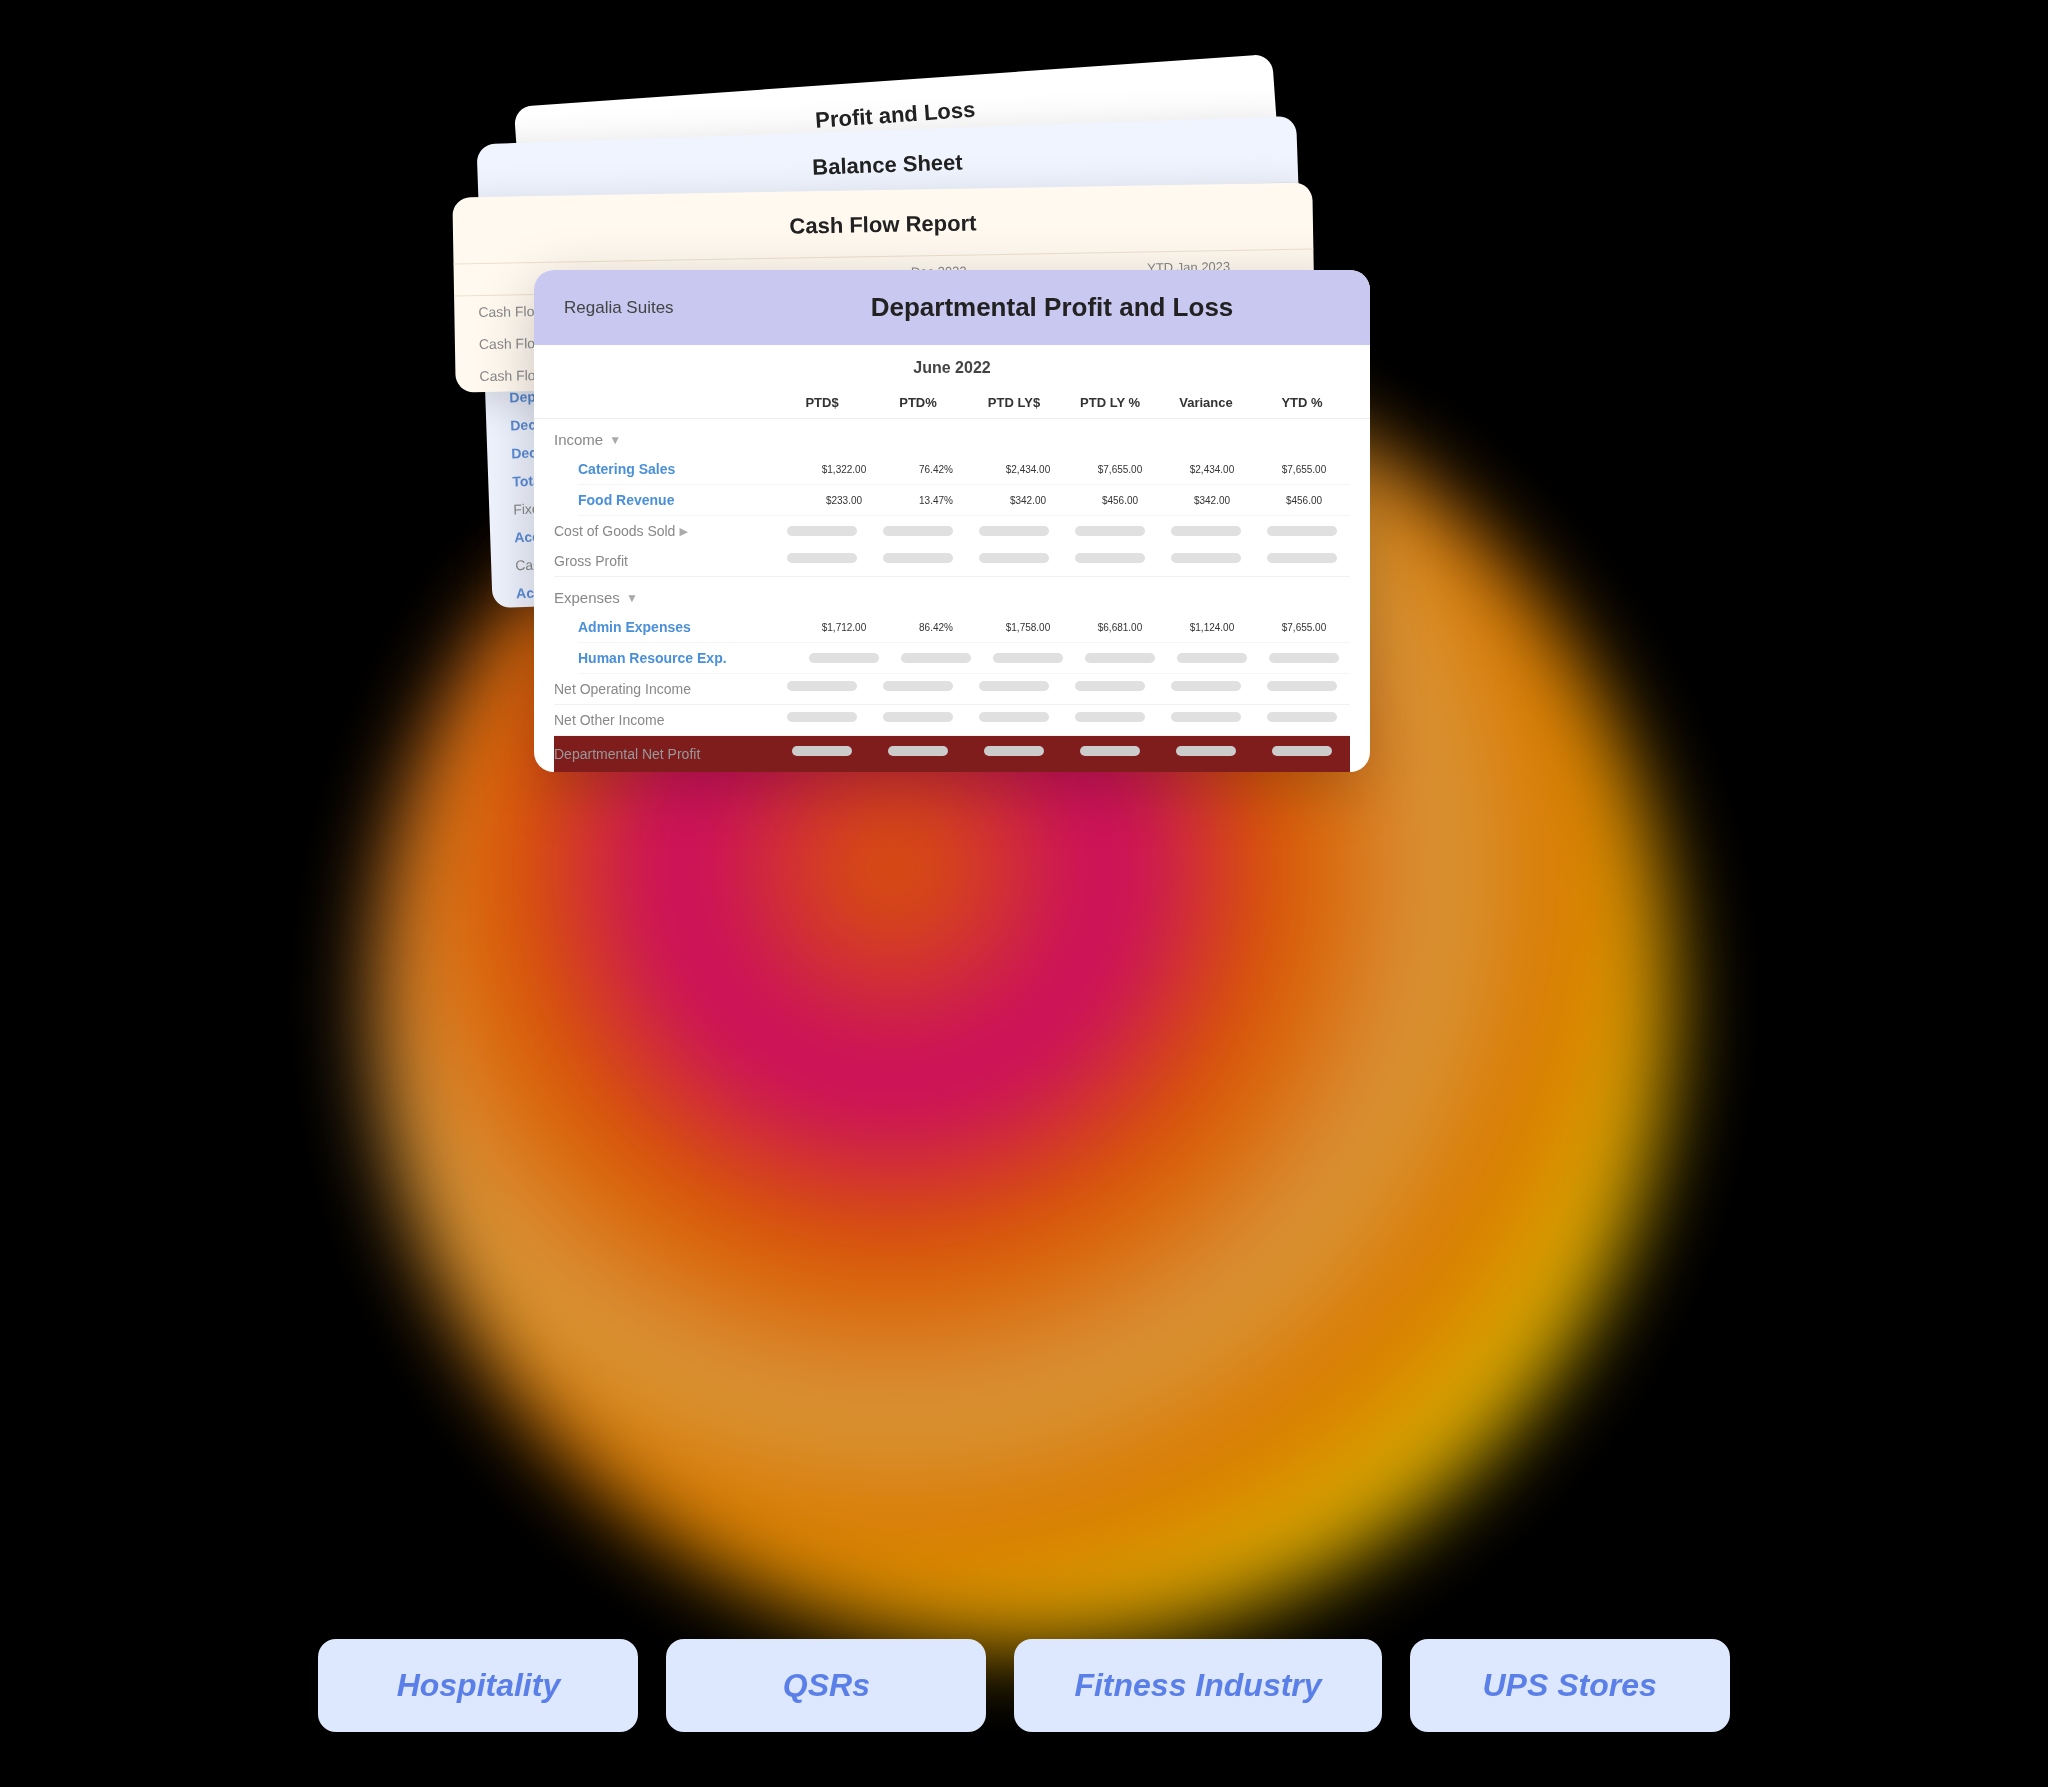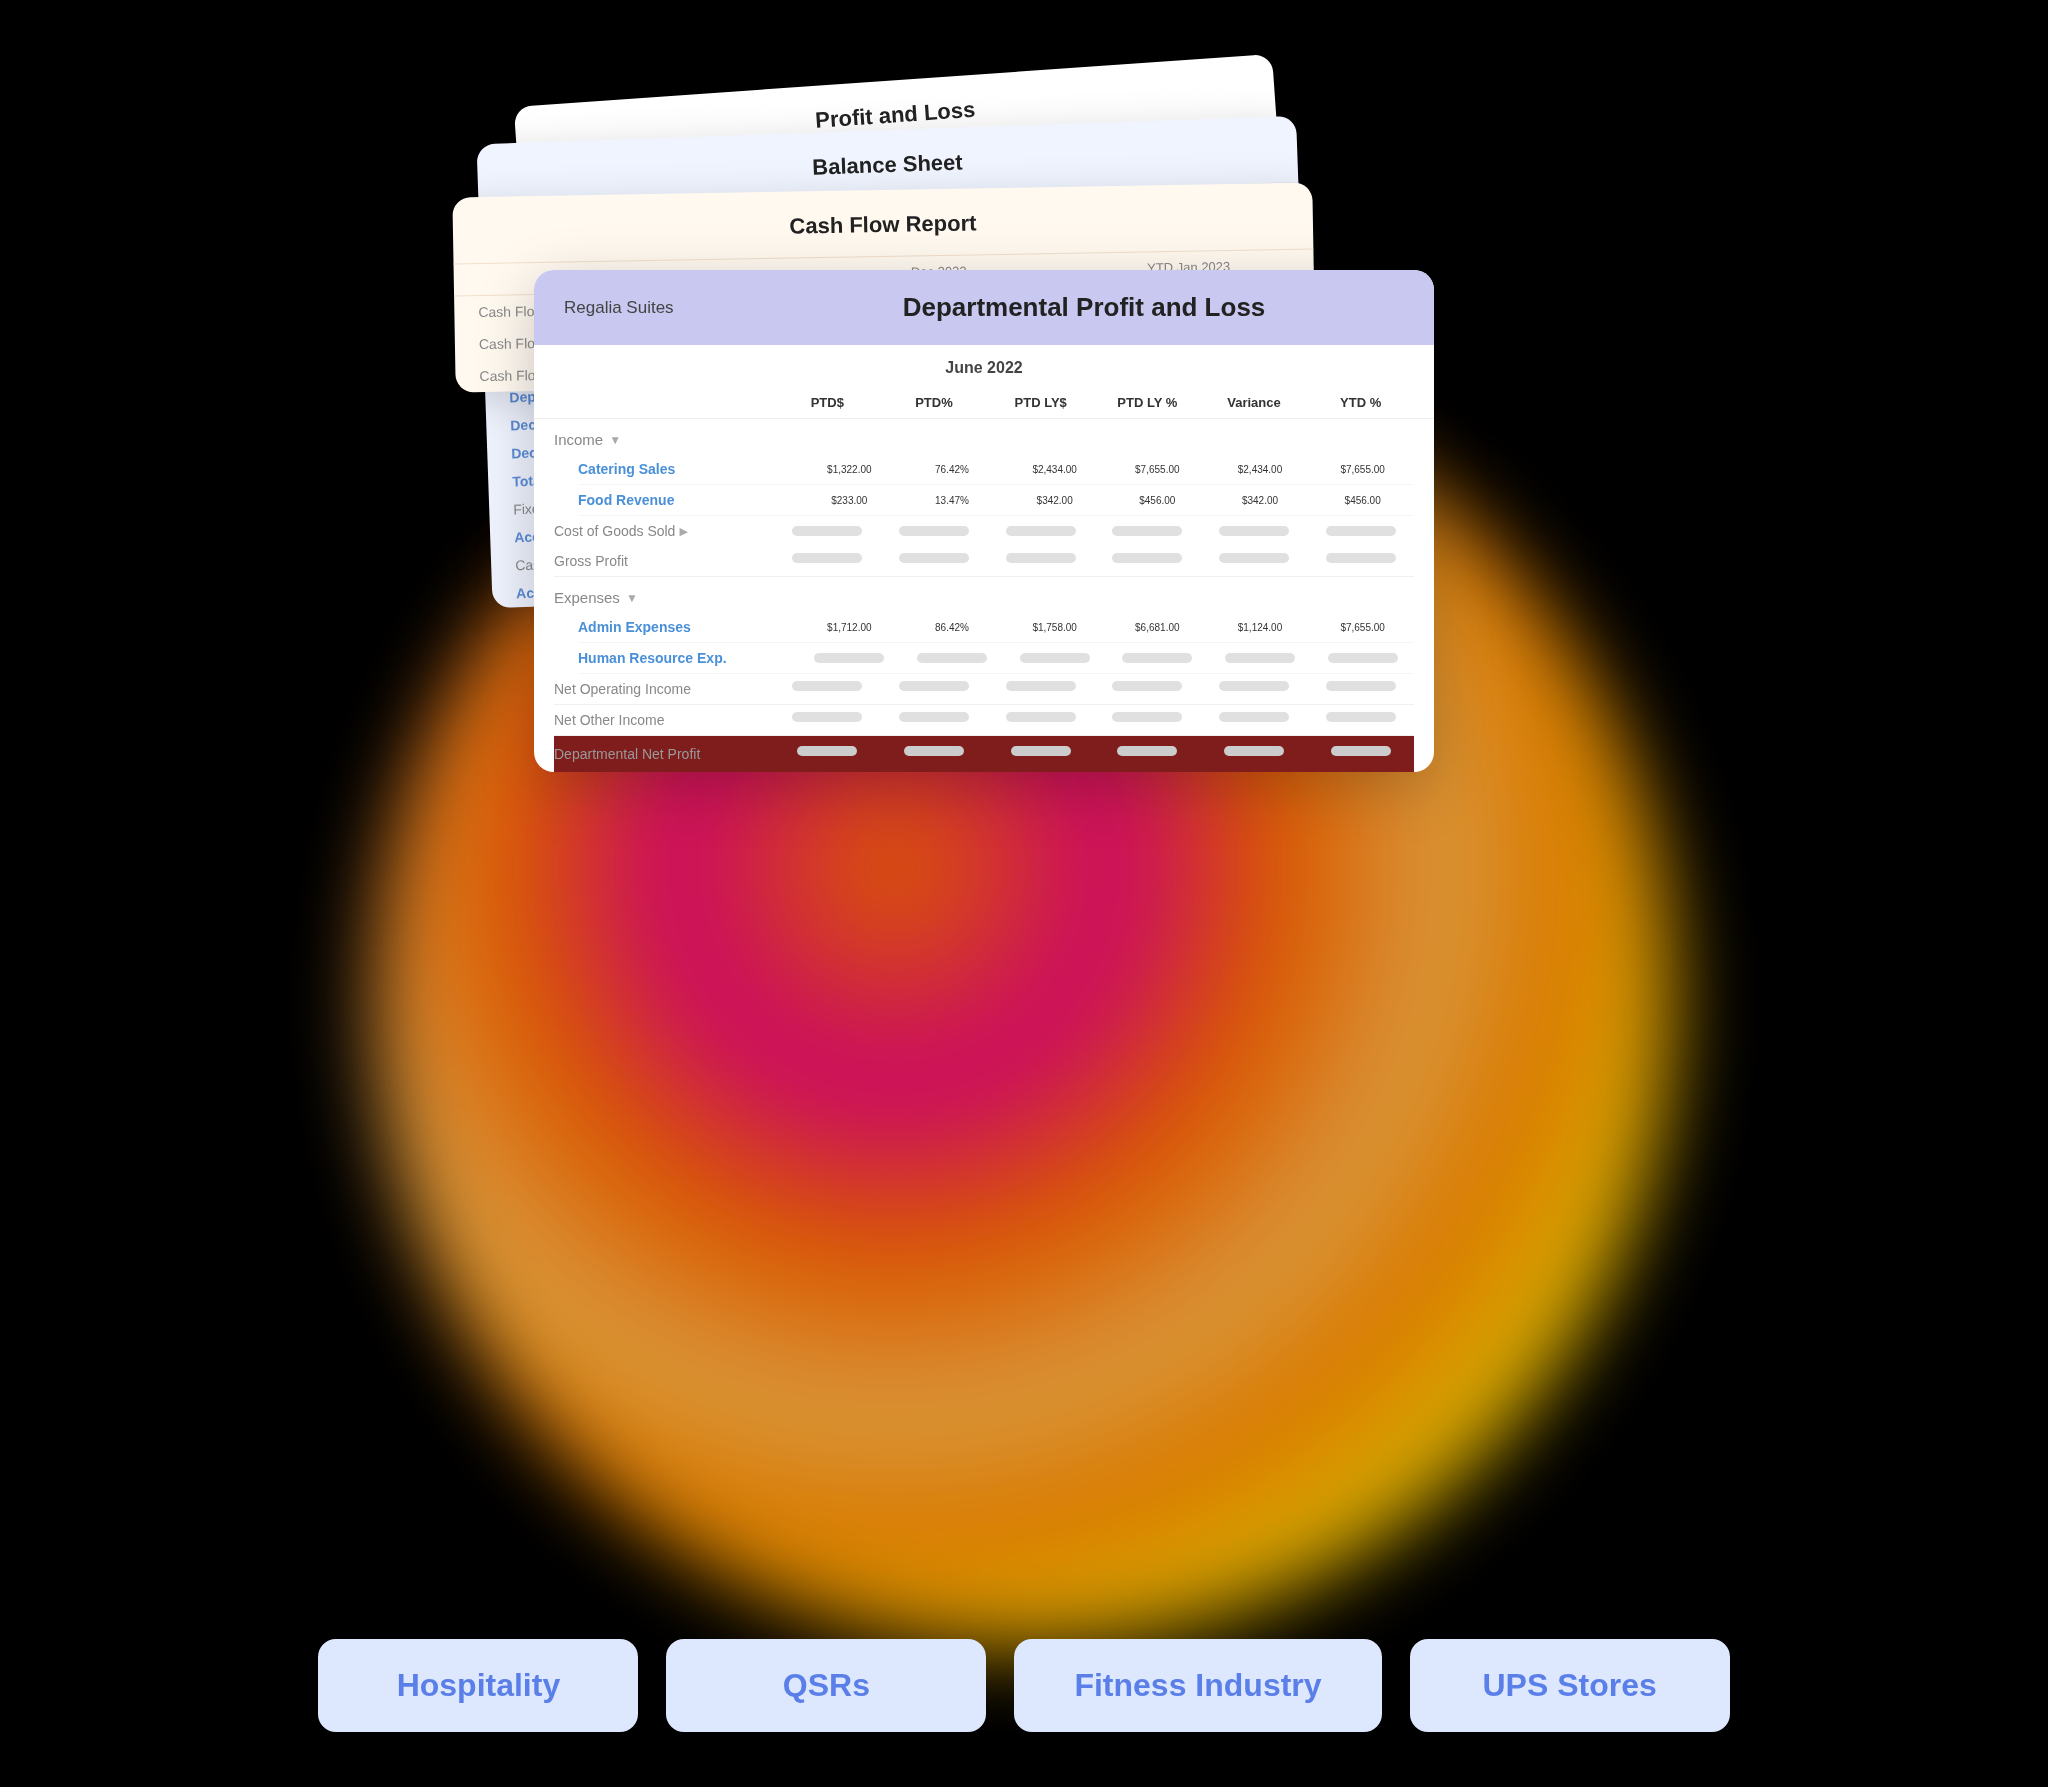--- a/index.html
+++ b/index.html
@@ -208,21 +208,21 @@
       background: #ffe8cc;
       border-radius: 5px;
       margin: 0 8px;
     }
 
     
     .card-main {
       position: absolute;
       top: 210px;
       left: 60px;
-      width: 900px;
+      width: 836px;
       background: #fff;
       border-radius: 20px;
       box-shadow: 0 16px 60px rgba(0,0,0,0.22);
       z-index: 10;
       overflow: hidden;
     }
     .card-main-header {
       background: #c8c8f0;
       padding: 22px 30px;
       display: flex;
@@ -364,20 +364,21 @@
     
     .category-pills {
       position: absolute;
       bottom: 55px;
       left: 50%;
       transform: translateX(-50%);
       display: flex;
       gap: 28px;
       width: 1600px;
       justify-content: center;
+      font-style: italic;
     }
     .pill {
       background: #dde8ff;
       border-radius: 18px;
       padding: 28px 60px;
       min-width: 320px;
       text-align: center;
     }
     .pill-label {
       font-size: 32px;

